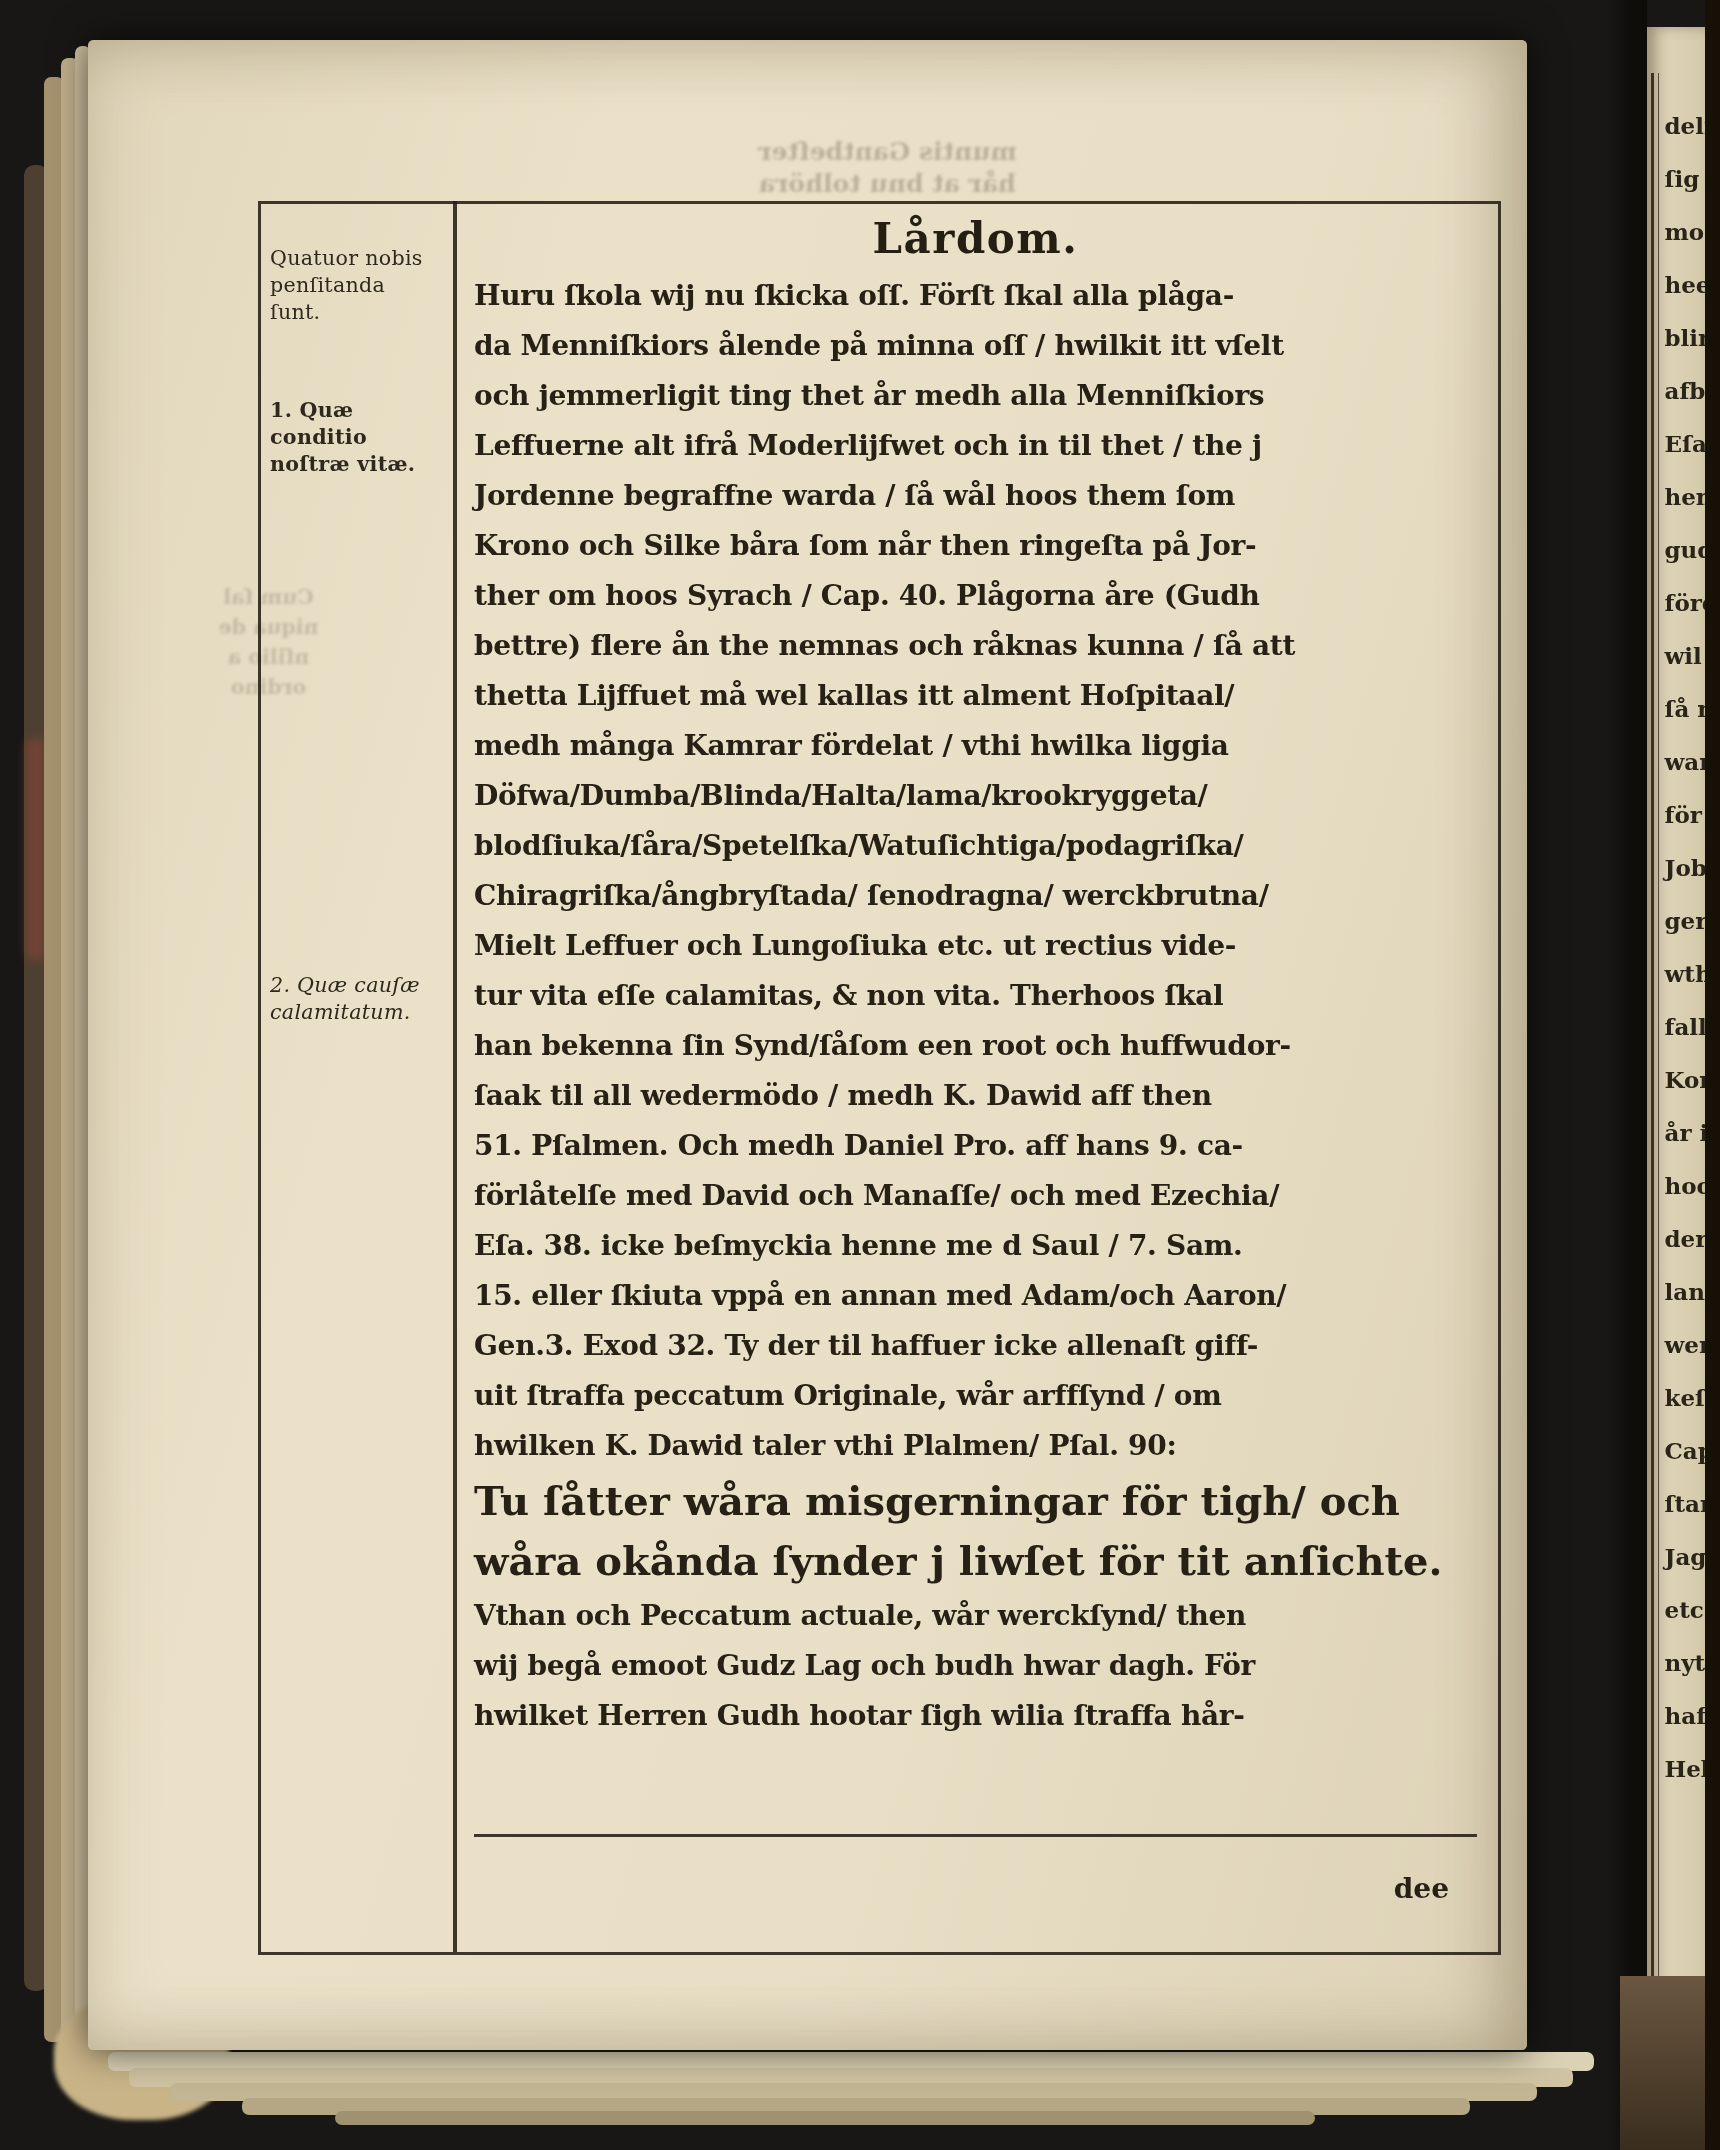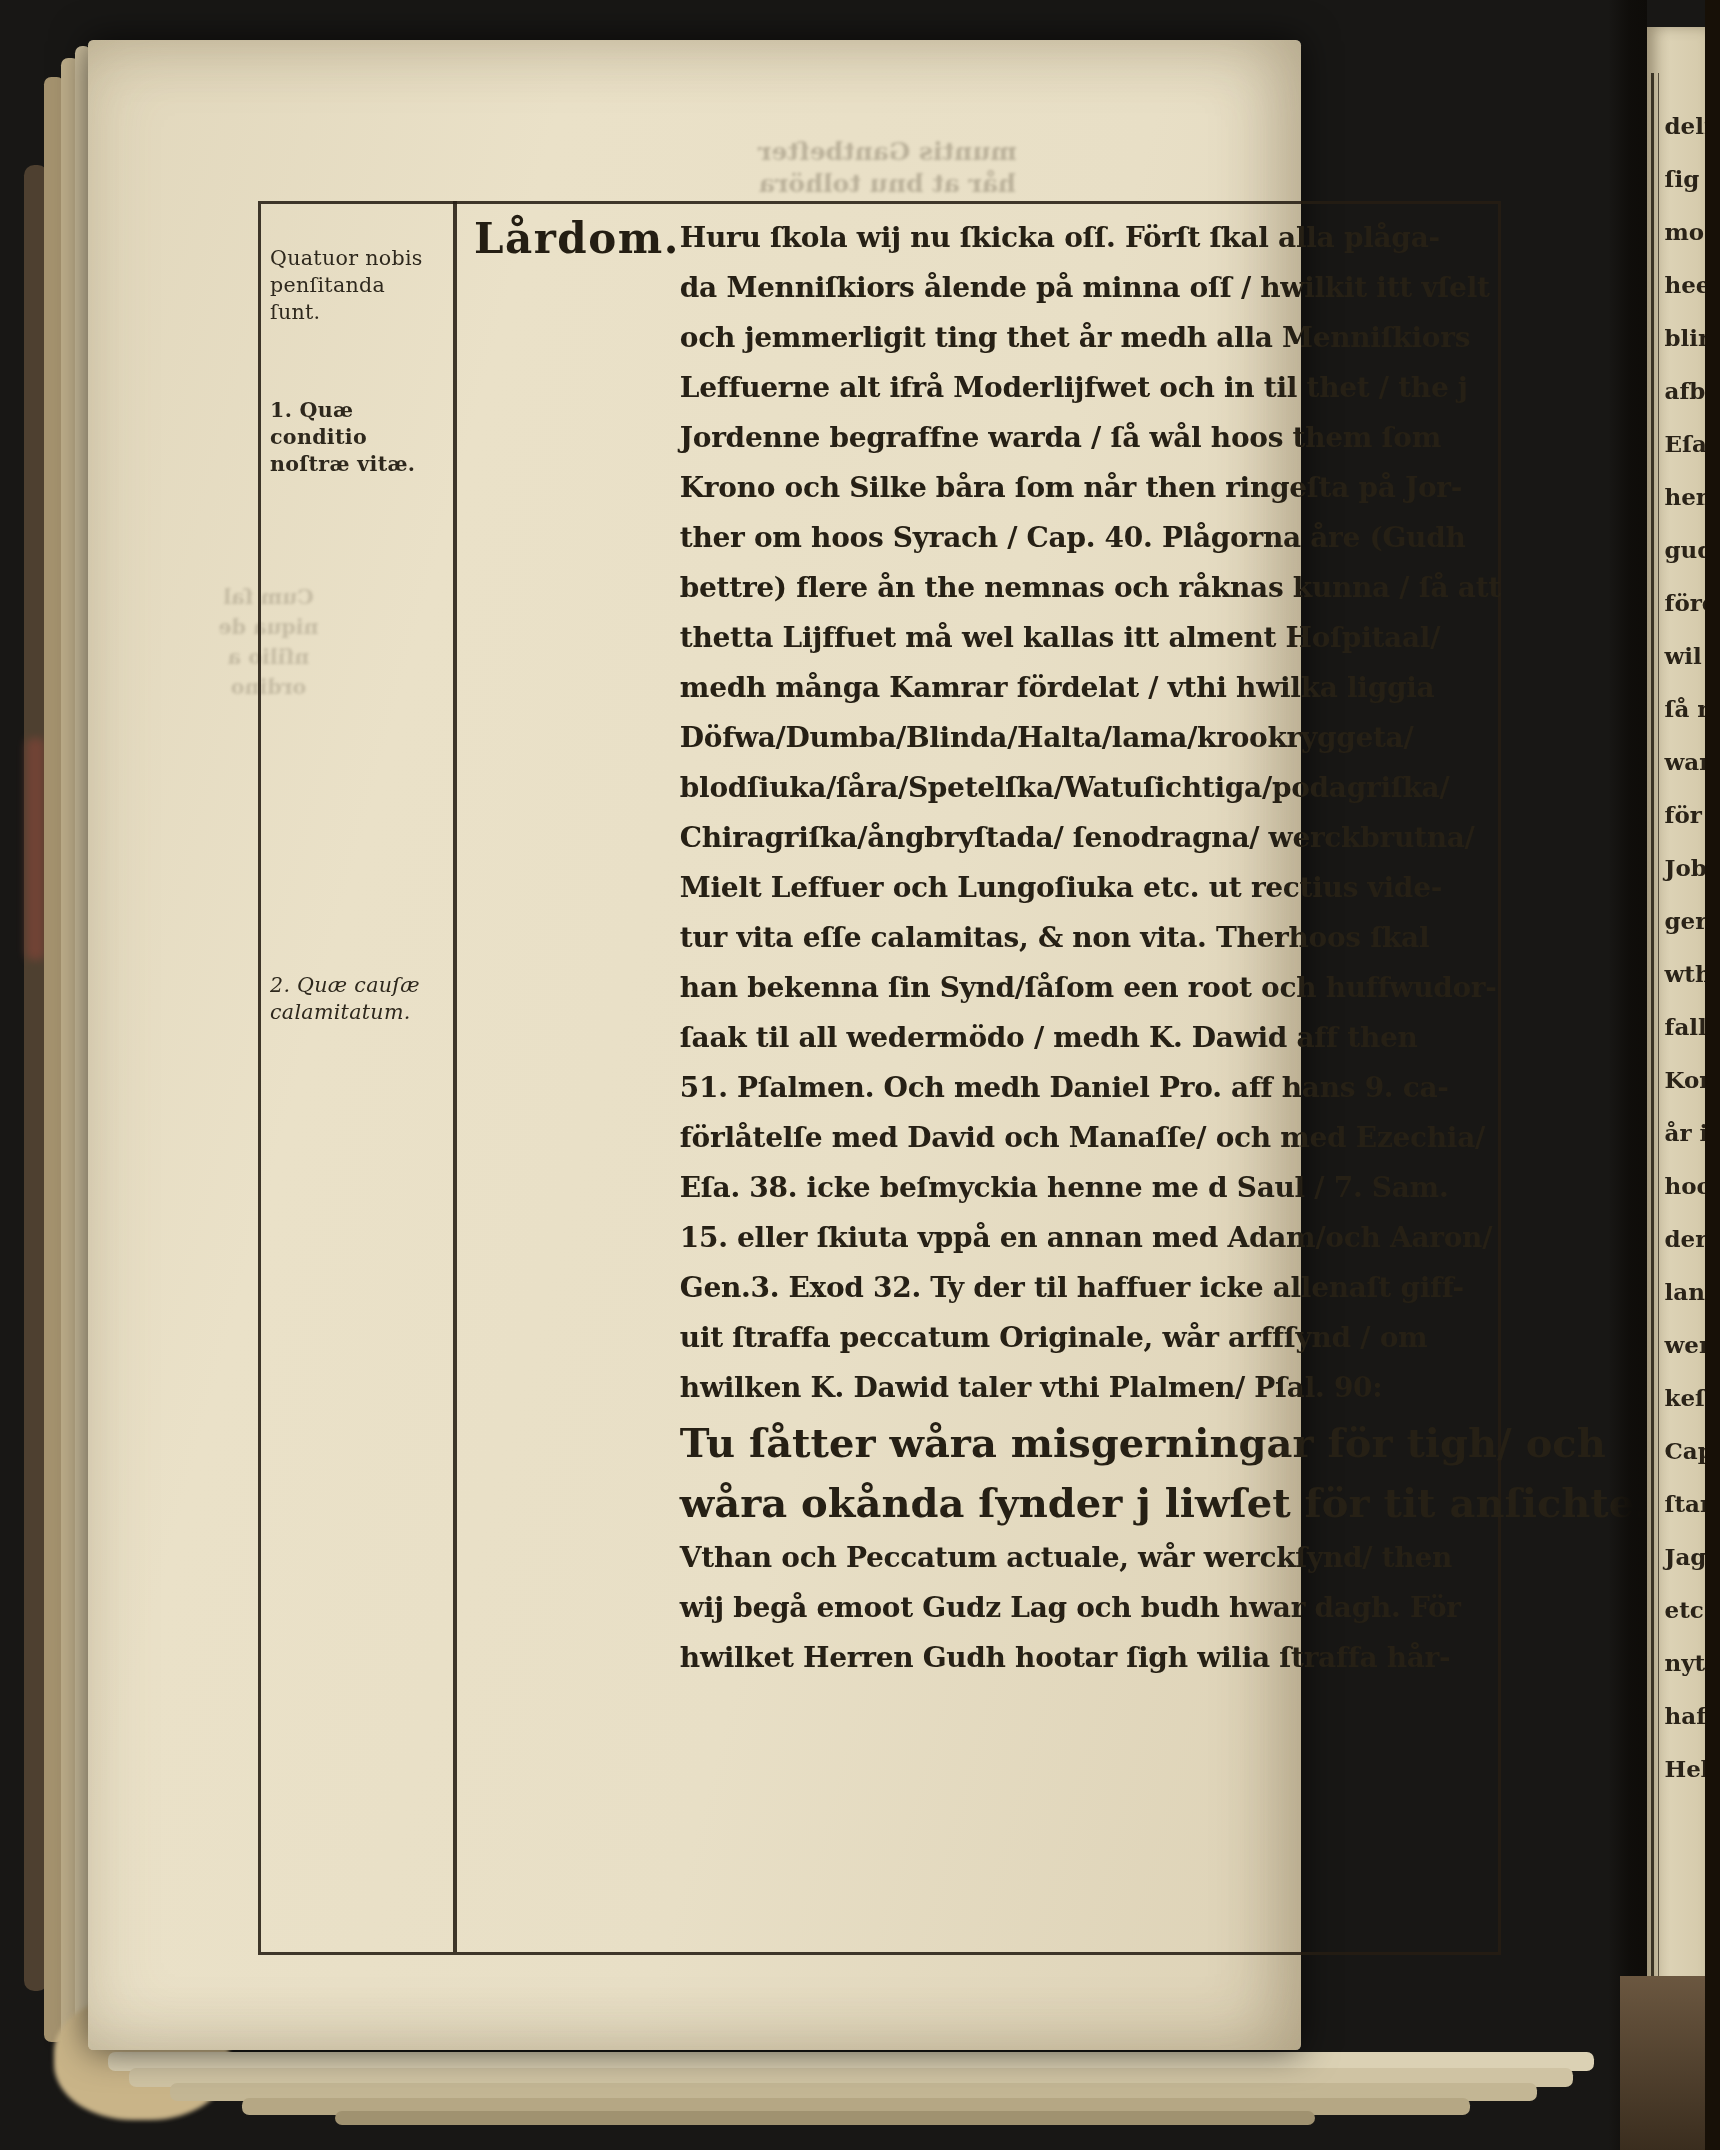--- a/index.html
+++ b/index.html
@@ -14,34 +14,34 @@
   .l2{left:61px;top:58px;width:17.5px;height:1995px;background:#c0b08c;}
   .l3{left:75px;top:46px;width:15.5px;height:2011px;background:#d3c5a3;}
   .bl-blob{left:54px;top:1996px;width:175px;height:124px;background:#c9b488;border-radius:45%;filter:blur(2.1px);}
   .b1{left:108px;top:2052px;width:1486px;height:18.6px;background:#dbd1b4;}
   .b2{left:129px;top:2068px;width:1444px;height:18.6px;background:#cfc3a3;}
   .b3{left:170px;top:2083px;width:1367px;height:17.5px;background:#c3b694;}
   .b4{left:242px;top:2098px;width:1228px;height:16.5px;background:#b5a784;}
   .b5{left:335px;top:2111px;width:980px;height:14.4px;background:#a09270;}
 
   
-  .main-page{position:absolute;left:88px;top:40px;width:1213px;height:2010px;border-radius:5.2px;
+  .main-page{position:absolute;left:88px;top:40px;width:1439px;height:2010px;border-radius:5.2px;
     background:linear-gradient(105deg,#e1d7bc 0%,#eae1c8 28%,#e8dfc6 62%,#ddd2b6 100%);
     box-shadow:0 0 36px rgba(0,0,0,.65), inset 0 0 72px rgba(120,100,60,.22), inset -31px 0 62px rgba(80,62,36,.22);
   }
   .frame{position:absolute;left:170px;top:161px;width:1237px;height:1748px;
     border:3.6px solid rgba(37,30,19,.88);}
   .col-rule{position:absolute;left:365px;top:161px;width:3.6px;height:1751px;background:rgba(37,30,19,.88);}
 
   .margin-note{position:absolute;left:182px;width:171px;font-size:20.6px;line-height:27px;
     color:#2e281d;letter-spacing:0.3px;}
   .note1{top:205px;} .note2{top:357px;font-weight:bold;} .note3{top:932px;font-style:italic;}
 
   .text-col{position:absolute;left:386px;top:173px;width:1003px;height:1692px;
-    display:flex;flex-direction:row;overflow:visible;}
+    display:flex;flex-direction:column;overflow:visible;}
   .heading{font-size:42px;font-weight:bold;text-align:center;color:#241e13;
     letter-spacing:1.5px;margin:1px 0 8.3px 0;}
   .lines{display:block;}
   .line{font-size:28px;line-height:50px;font-weight:bold;white-space:nowrap;
     color:#262015;letter-spacing:-0.3px;}
   .line.large{font-size:40px;line-height:60px;letter-spacing:0;}
   .bottom-rule{margin-top:auto;height:3.1px;background:rgba(37,30,19,.88);width:100%;}
   .catchword{text-align:right;font-size:28px;font-weight:bold;color:#262015;
     padding:5.2px 28px 0 0;margin-top:30px;}
 

